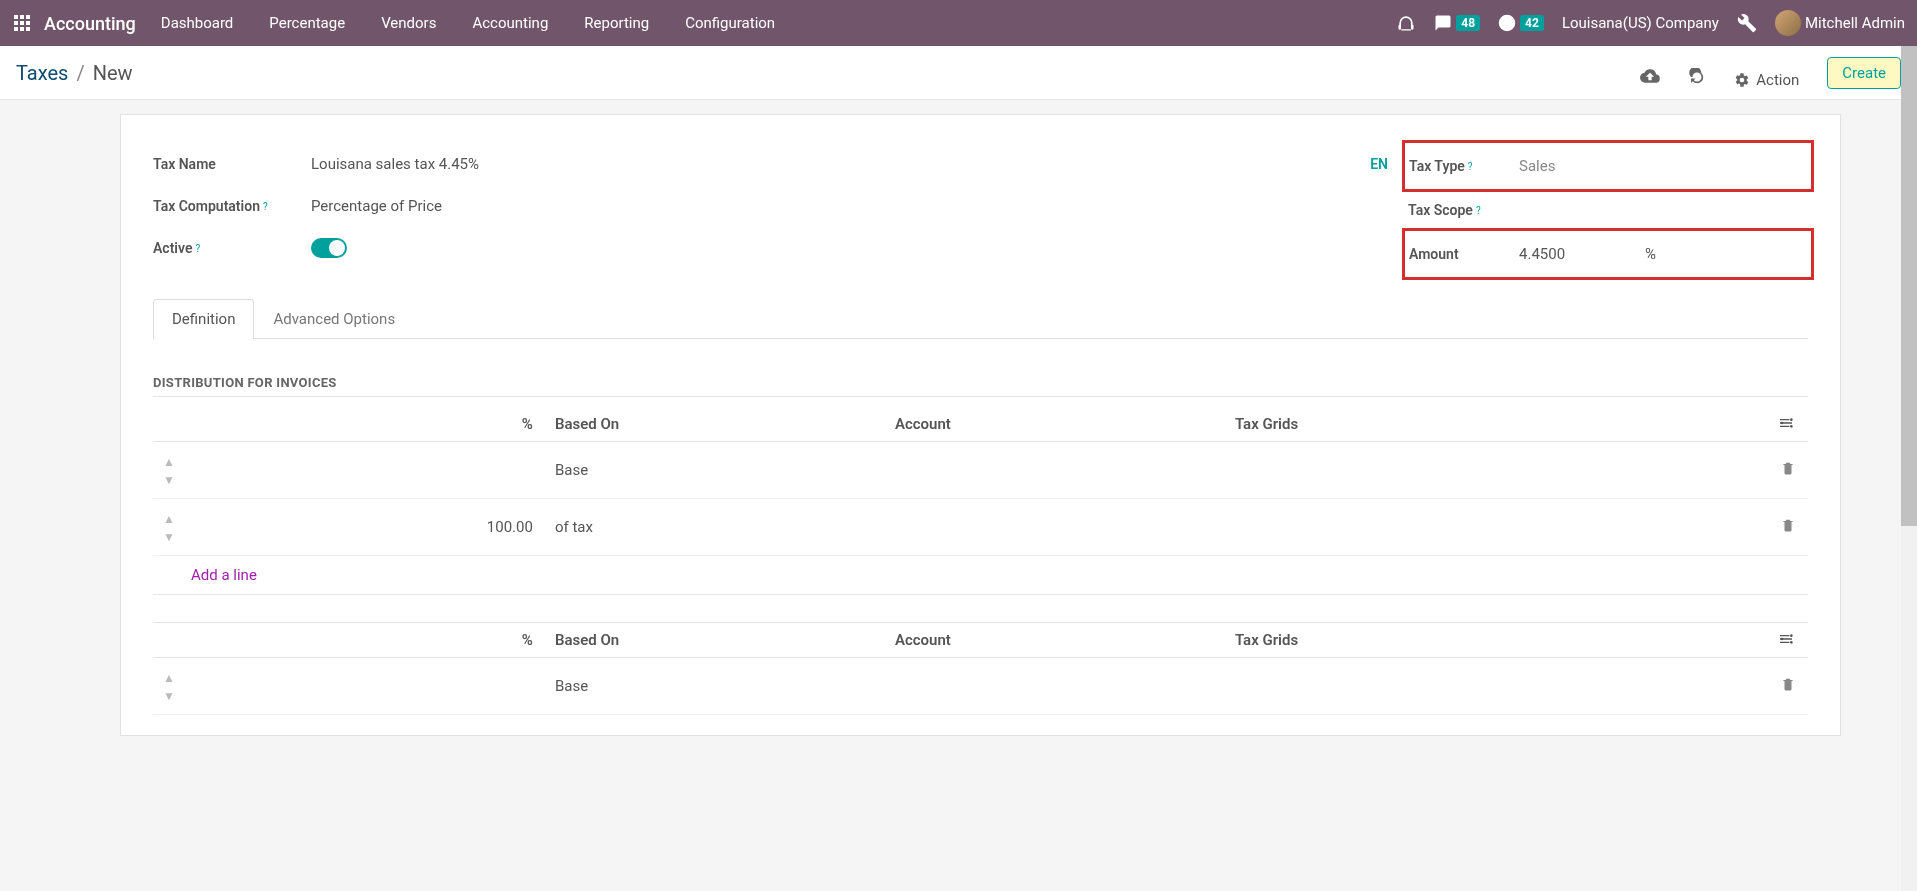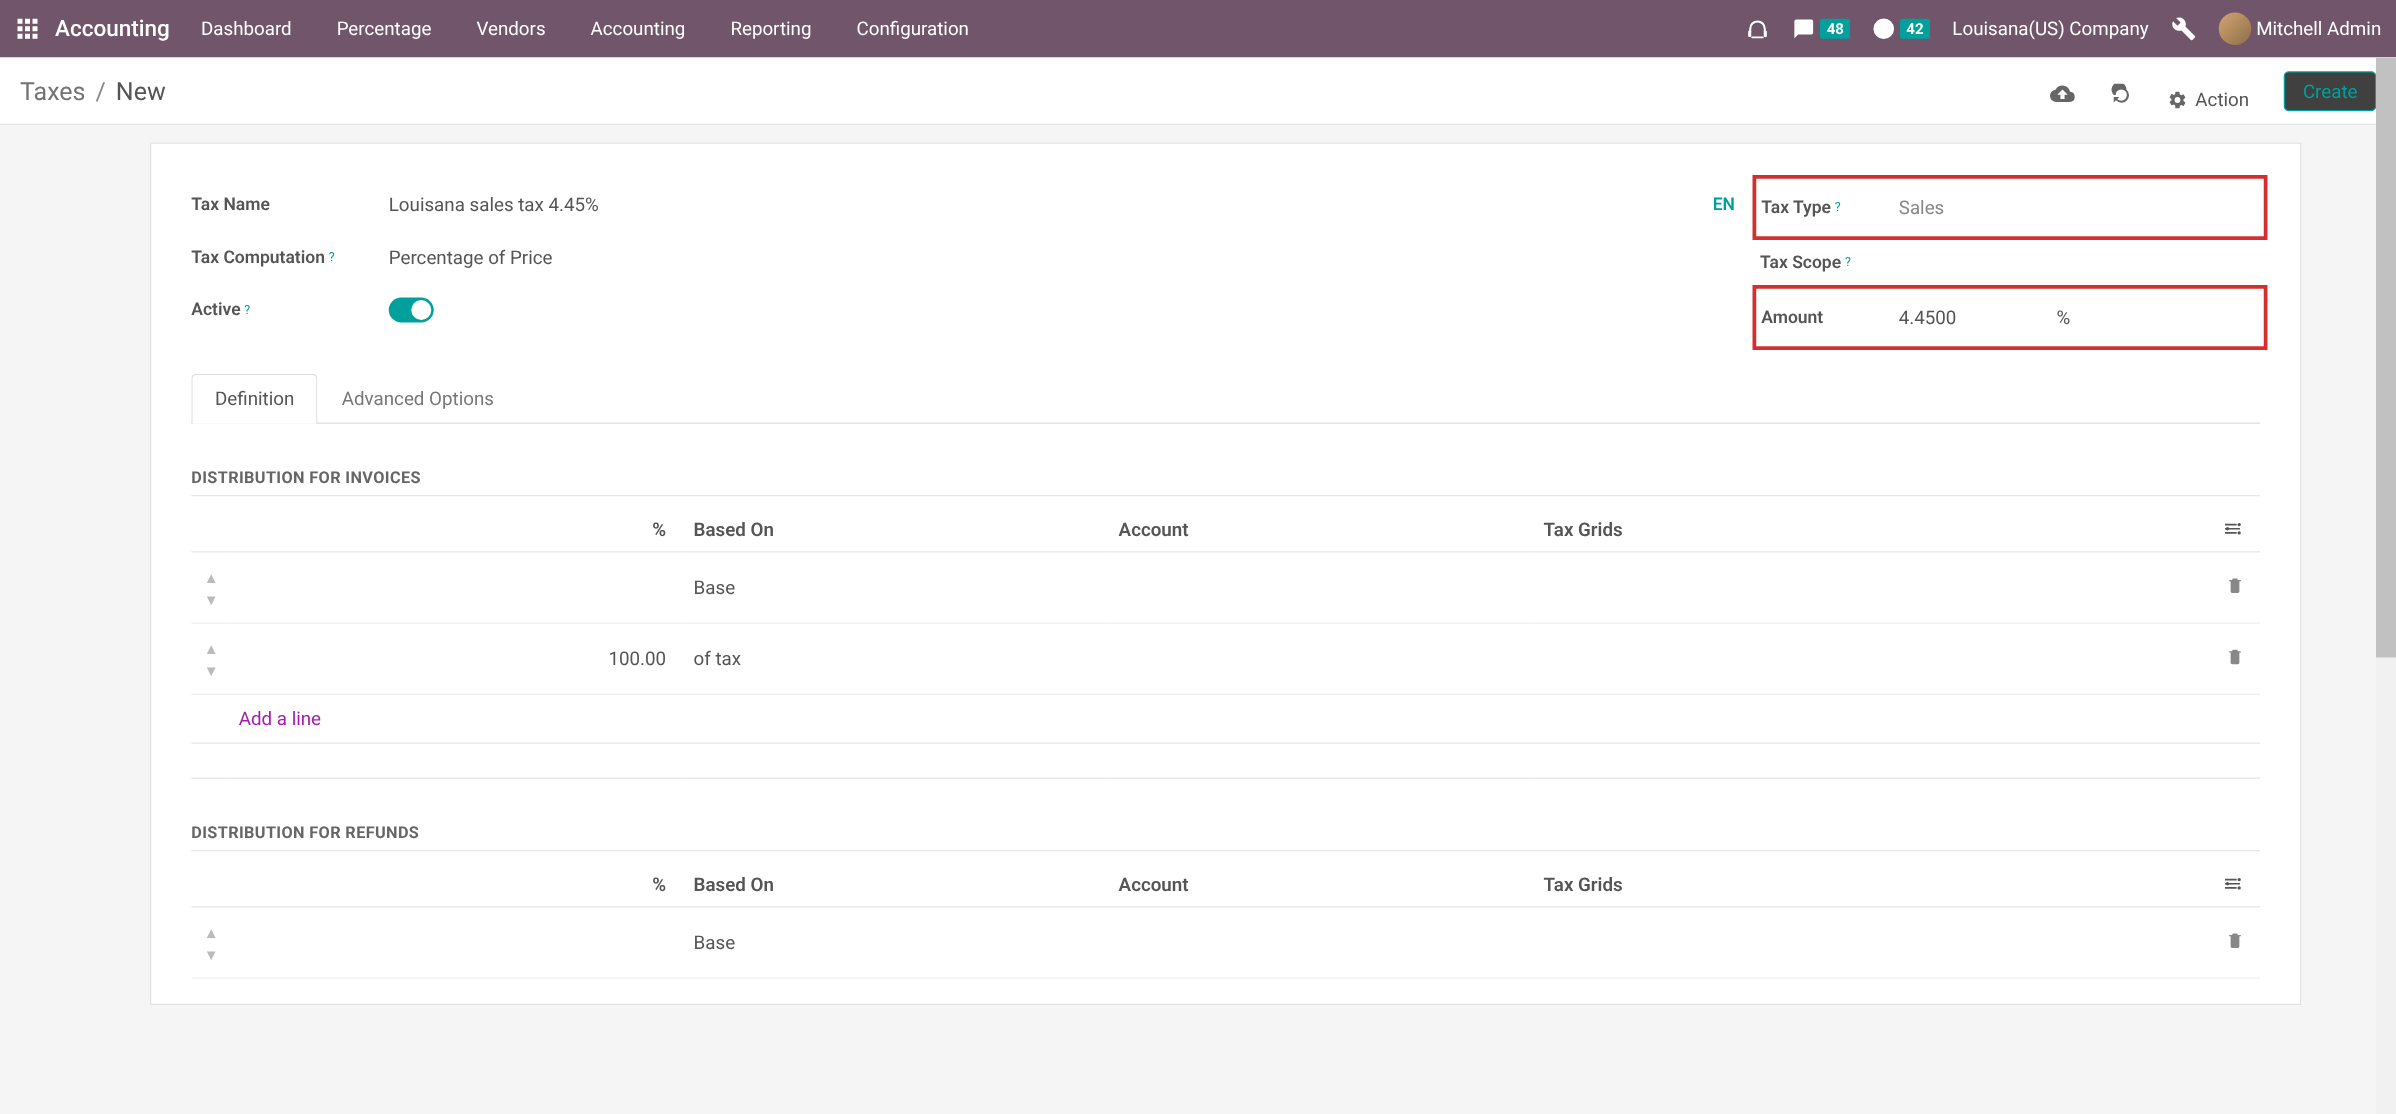--- a/index.html
+++ b/index.html
@@ -17,27 +17,27 @@
 .tray-item { display: flex; align-items: center; gap: 4px; cursor: pointer; position: relative; }
 .badge { background: #00a09d; color: #fff; font-size: 12px; padding: 1px 5px; border-radius: 2px; font-weight: 700; }
 .company-name { font-size: 15px; }
 .avatar { width: 26px; height: 26px; border-radius: 50%; background: linear-gradient(135deg, #d4a574, #8b6f47); display: inline-block; }
 .username { font-size: 15px; }
 .svg-icon { fill: #fff; }
 
 
 .controlbar { background: #fff; height: 54px; display: flex; align-items: center; padding: 0 16px; border-bottom: 1px solid #e5e5e5; }
 .breadcrumb { font-size: 20px; display: flex; align-items: center; gap: 8px; }
-.breadcrumb-link { color: #737373; cursor: pointer; }
+.breadcrumb-link { color: #0c4a6e; cursor: pointer; }
 .breadcrumb-sep { color: #888; }
 .breadcrumb-current { color: #555; }
 .controlbar-right { margin-left: auto; display: flex; align-items: flex-end; gap: 28px; }
 .ctrl-icon { color: #666; cursor: pointer; }
 .action-btn { display: flex; align-items: center; gap: 6px; color: #555; font-size: 15px; cursor: pointer; }
-.create-btn { border: 1px solid #00a09d; color: #00a09d; padding: 6px 14px; border-radius: 4px; font-size: 15px; cursor: pointer; background: #404040; }
+.create-btn { border: 1px solid #00a09d; color: #00a09d; padding: 6px 14px; border-radius: 4px; font-size: 15px; cursor: pointer; background: #fef9c3; }
 
 
 .form-wrap { padding: 14px 76px 30px 76px; margin-left: 44px; }
 .sheet { background: #fff; border: 1px solid #e2e2e2; padding: 28px 32px 20px 32px; min-height: 620px; position: relative; }
 
 .form-row { display: flex; }
 .form-col { flex: 1; }
 .field-row { display: flex; align-items: center; min-height: 42px; padding: 0; }
 .field-label { width: 158px; font-weight: 600; color: #555; font-size: 14px; display: flex; align-items: center; gap: 3px; }
 .help-q { color: #00a09d; font-size: 10px; font-weight: 400; vertical-align: super; }
@@ -273,21 +273,20 @@
         </tr>
         <tr class="add-line-row">
           <td colspan="6"><span class="add-line">Add a line</span></td>
         </tr>
         <tr class="spacer-row">
             <td colspan="6"></td>
           </tr>
       </tbody>
     </table>
 
-    <div class="section-title">DISTRIBUTION FOR REFUNDS</div>
     <table class="dist-table">
       <thead>
         <tr>
           <th class="col-handle"></th>
           <th class="col-pct" style="text-align:right;">%</th>
           <th class="col-based">Based On</th>
           <th class="col-account">Account</th>
           <th class="col-grids">Tax Grids</th>
           <th class="col-opt"><span class="opt-icon"><svg width="16" height="12" viewBox="0 0 24 18">
                   <path fill="#555" d="M3 3h14v2H3zM3 8h18v2H3zM3 13h14v2H3z"></path>

